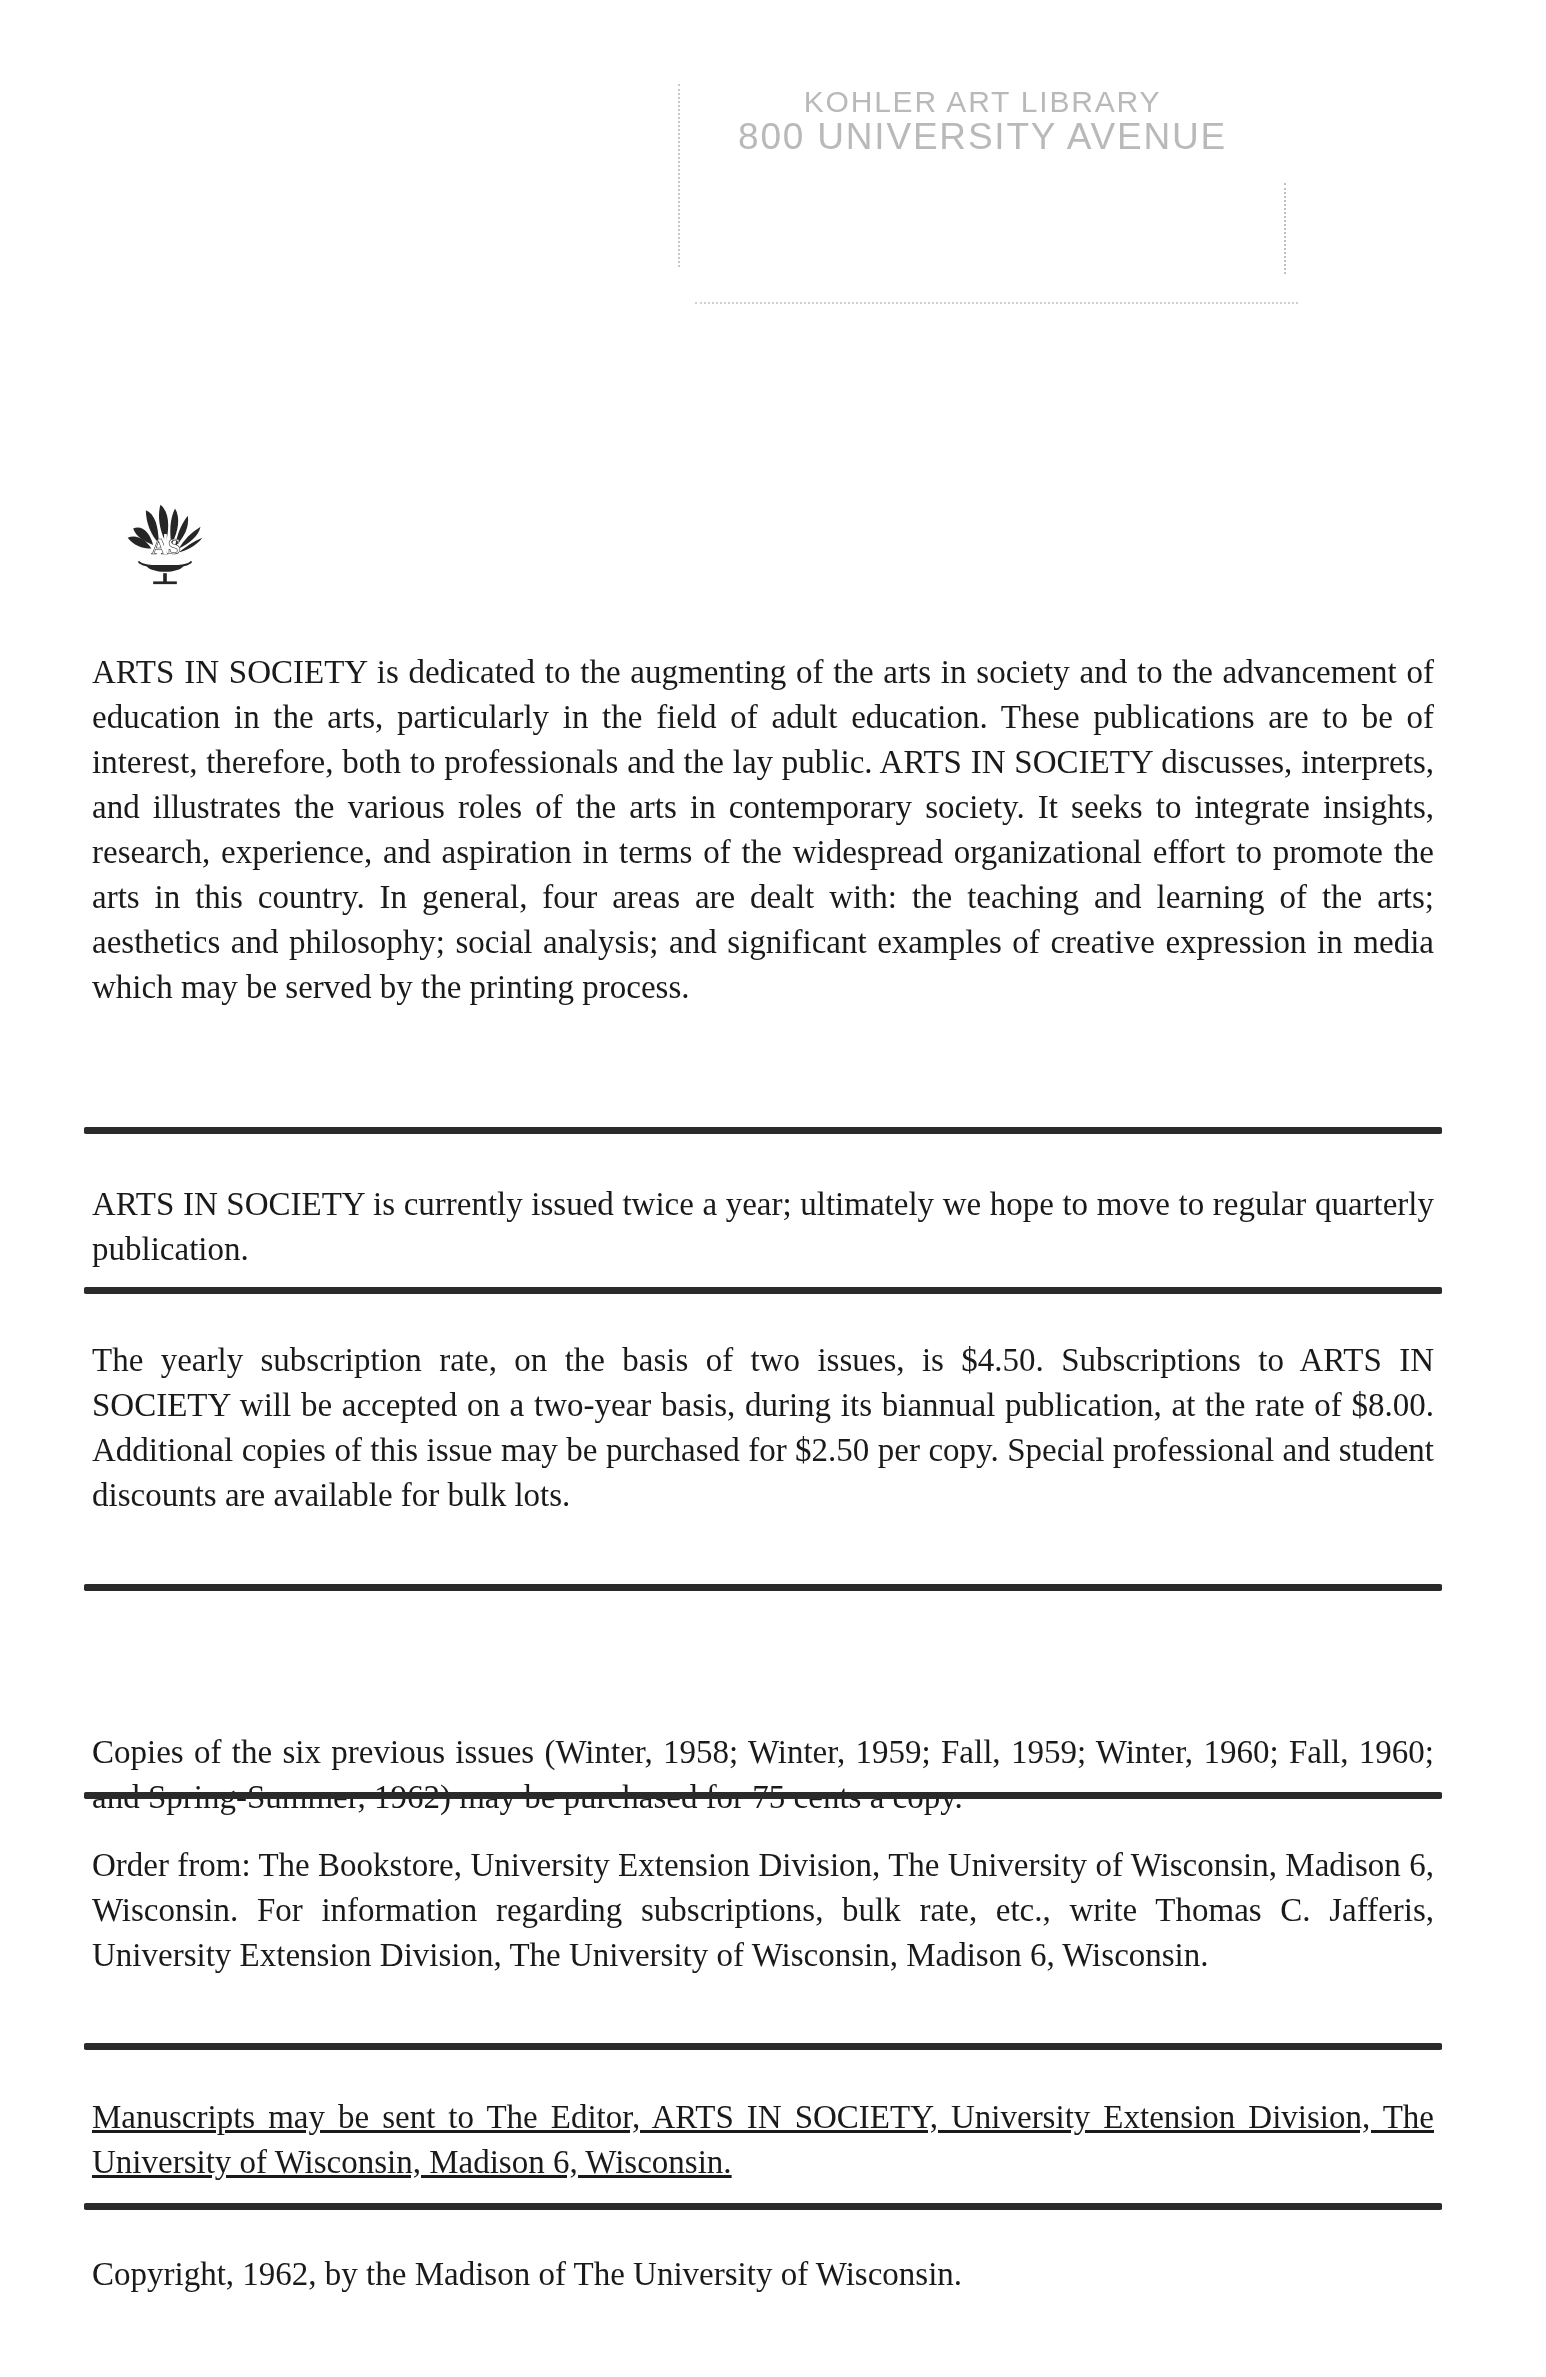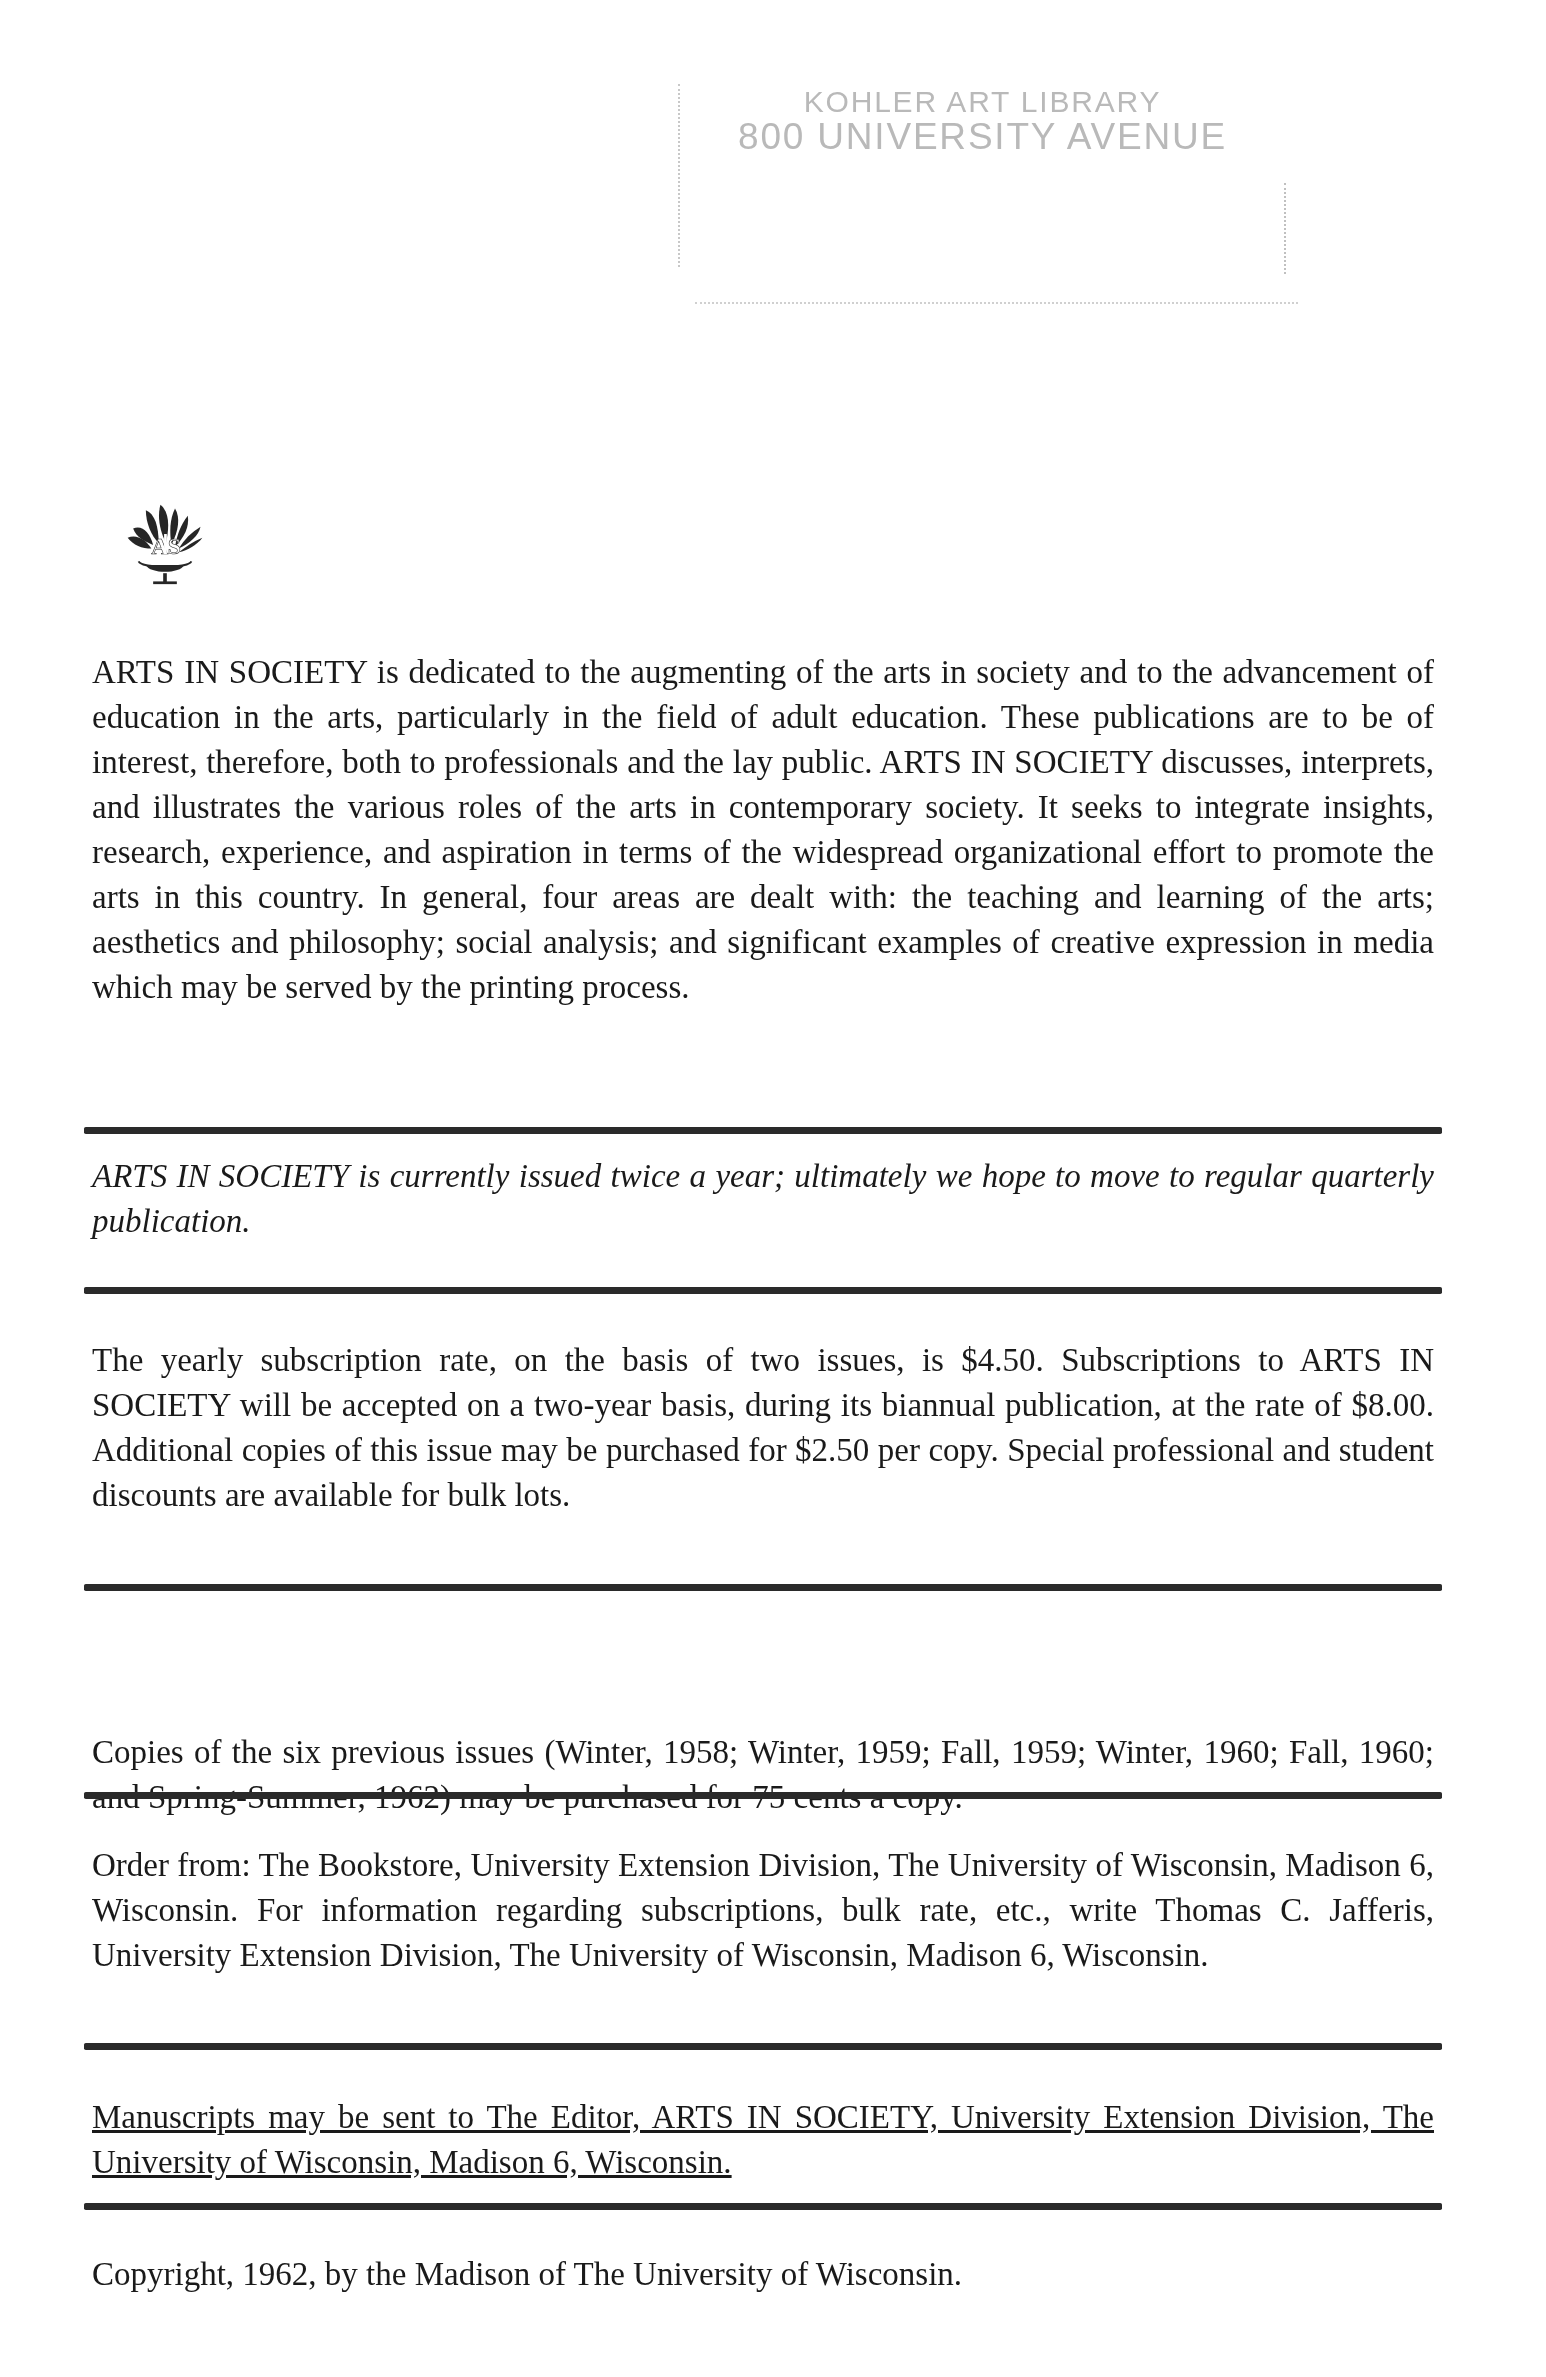--- a/index.html
+++ b/index.html
@@ -124,21 +124,21 @@
       <rect x="32" y="88" width="26" height="3" fill="#262626"></rect>
     </svg>
   </div>
 
   <div class="block" style="top: 642px;">
     <p>ARTS IN SOCIETY is dedicated to the augmenting of the arts in society and to the advancement of education in the arts, particularly in the field of adult education. These publications are to be of interest, therefore, both to professionals and the lay public. ARTS IN SOCIETY discusses, interprets, and illustrates the various roles of the arts in contemporary society. It seeks to integrate insights, research, experience, and aspiration in terms of the widespread organizational effort to promote the arts in this country. In general, four areas are dealt with: the teaching and learning of the arts; aesthetics and philosophy; social analysis; and significant examples of creative expression in media which may be served by the printing process.</p>
   </div>
 
   <div class="rule" style="top: 1127px;"></div>
 
-  <div class="block" style="top: 1146px; font-style: italic;">
+  <div class="block" style="top: 1174px;">
     <p>ARTS IN SOCIETY is currently issued twice a year; ultimately we hope to move to regular quarterly publication.</p>
   </div>
 
   <div class="rule" style="top: 1287px;"></div>
 
   <div class="block" style="top: 1330px;">
     <p><span>The yearly subscription rate, on the basis of </span><span class="italic">two</span><span> issues, is $4.50. Subscriptions to ARTS IN SOCIETY will be accepted on a two-year basis, during its biannual publication, at the rate of $8.00. Additional copies of this issue may be purchased for $2.50 per copy. Special professional and student discounts are available for bulk lots.</span></p>
   </div>
 
   <div class="rule" style="top: 1584px;"></div>

